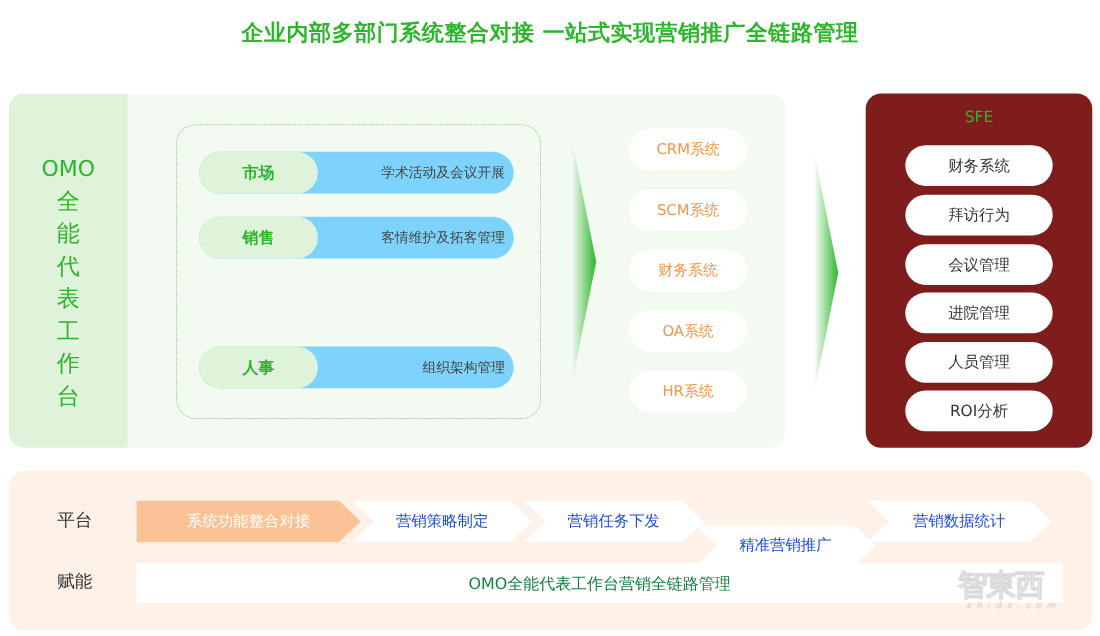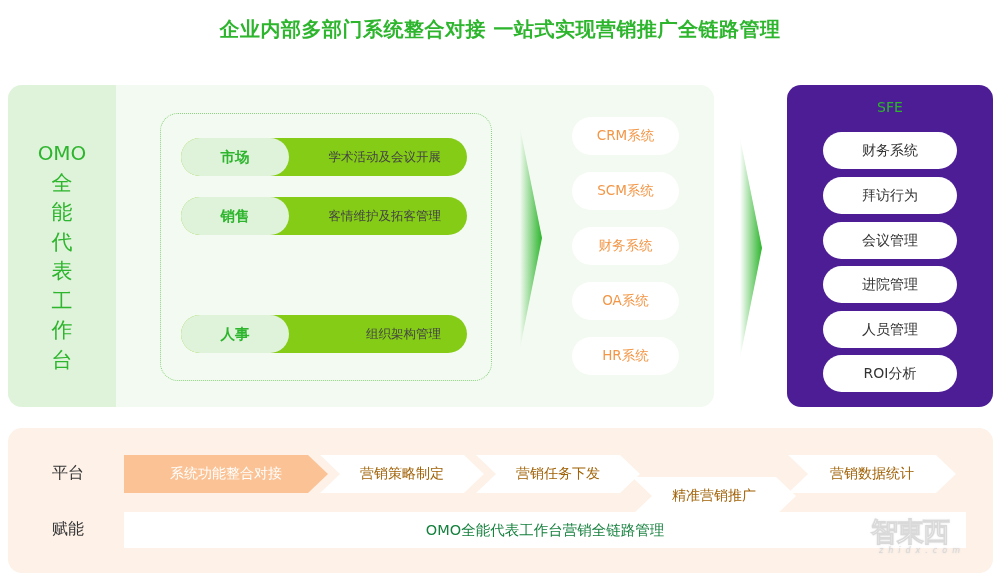--- a/index.html
+++ b/index.html
@@ -29,48 +29,48 @@
   }
   .side-title .omo { display: block; font-size: 20px; }
   .side-title .ch { display: block; }
 
   .dept-box {
     position: absolute; left: 152px; top: 28px; width: 332px; height: 268px;
     border: 1.5px dotted #8bd37f; border-radius: 18px;
   }
   .dept-row {
     position: absolute; left: 20px; width: 286px; height: 38px;
-    background: #84cc16; border-radius: 19px;
+    background: #7dd3fc; border-radius: 19px;
   }
   .dept-row .tag {
     position: absolute; left: 0; top: 0; width: 108px; height: 38px;
     background: #dff2da; border-radius: 19px;
     color: #2db52d; font-size: 14.5px; font-weight: bold;
     display: flex; align-items: center; justify-content: center;
   }
   .dept-row .desc {
-    position: absolute; right: 26px; top: 0; height: 38px;
+    position: absolute; right: 8px; top: 0; height: 38px;
     display: flex; align-items: center; color: #444; font-size: 12.5px; text-align: right;
   }
 
   .chev {
     position: absolute; width: 34px; height: 240px;
   }
 
   .sys-pill {
     position: absolute; left: 564px; width: 107px; height: 38px;
     background: #ffffff; border-radius: 19px;
     color: #f39646; font-size: 13.5px; font-weight: 500;
     display: flex; align-items: center; justify-content: center;
   }
 
   
   .panel-right {
     position: absolute; left: 787px; top: 85px; width: 206px; height: 322px;
-    background: #4c1d95; border-radius: 14px;
+    background: #7f1d1d; border-radius: 14px;
   }
   .sfe-title {
     position: absolute; left: 0; top: 14px; width: 100%; text-align: center;
     color: #2db52d; font-size: 14px; font-weight: 500;
   }
   .sfe-pill {
     position: absolute; left: 36px; width: 134px; height: 37px;
     background: #ffffff; border-radius: 19px;
     color: #333; font-size: 14px;
     display: flex; align-items: center; justify-content: center;
@@ -80,21 +80,21 @@
   .panel-bottom {
     position: absolute; left: 8px; top: 428px; width: 985px; height: 145px;
     background: #fdf1e8; border-radius: 14px;
   }
   .row-label {
     position: absolute; left: 44px; font-size: 16px; color: #333; font-weight: 500;
   }
   .step {
     position: absolute; top: 27px; height: 38px;
     display: flex; align-items: center; justify-content: center;
-    font-size: 14px; color: #a16207;
+    font-size: 14px; color: #1d4ed8;
   }
   .step svg { position: absolute; left: 0; top: 0; }
   .step span { position: relative; }
   .step.active { color: #ffffff; }
 
   .enable-bar {
     position: absolute; left: 116px; top: 84px; width: 842px; height: 36px;
     background: #ffffff;
     display: flex; align-items: center; justify-content: center;
     color: #15803d; font-size: 14.5px; font-weight: 500;

